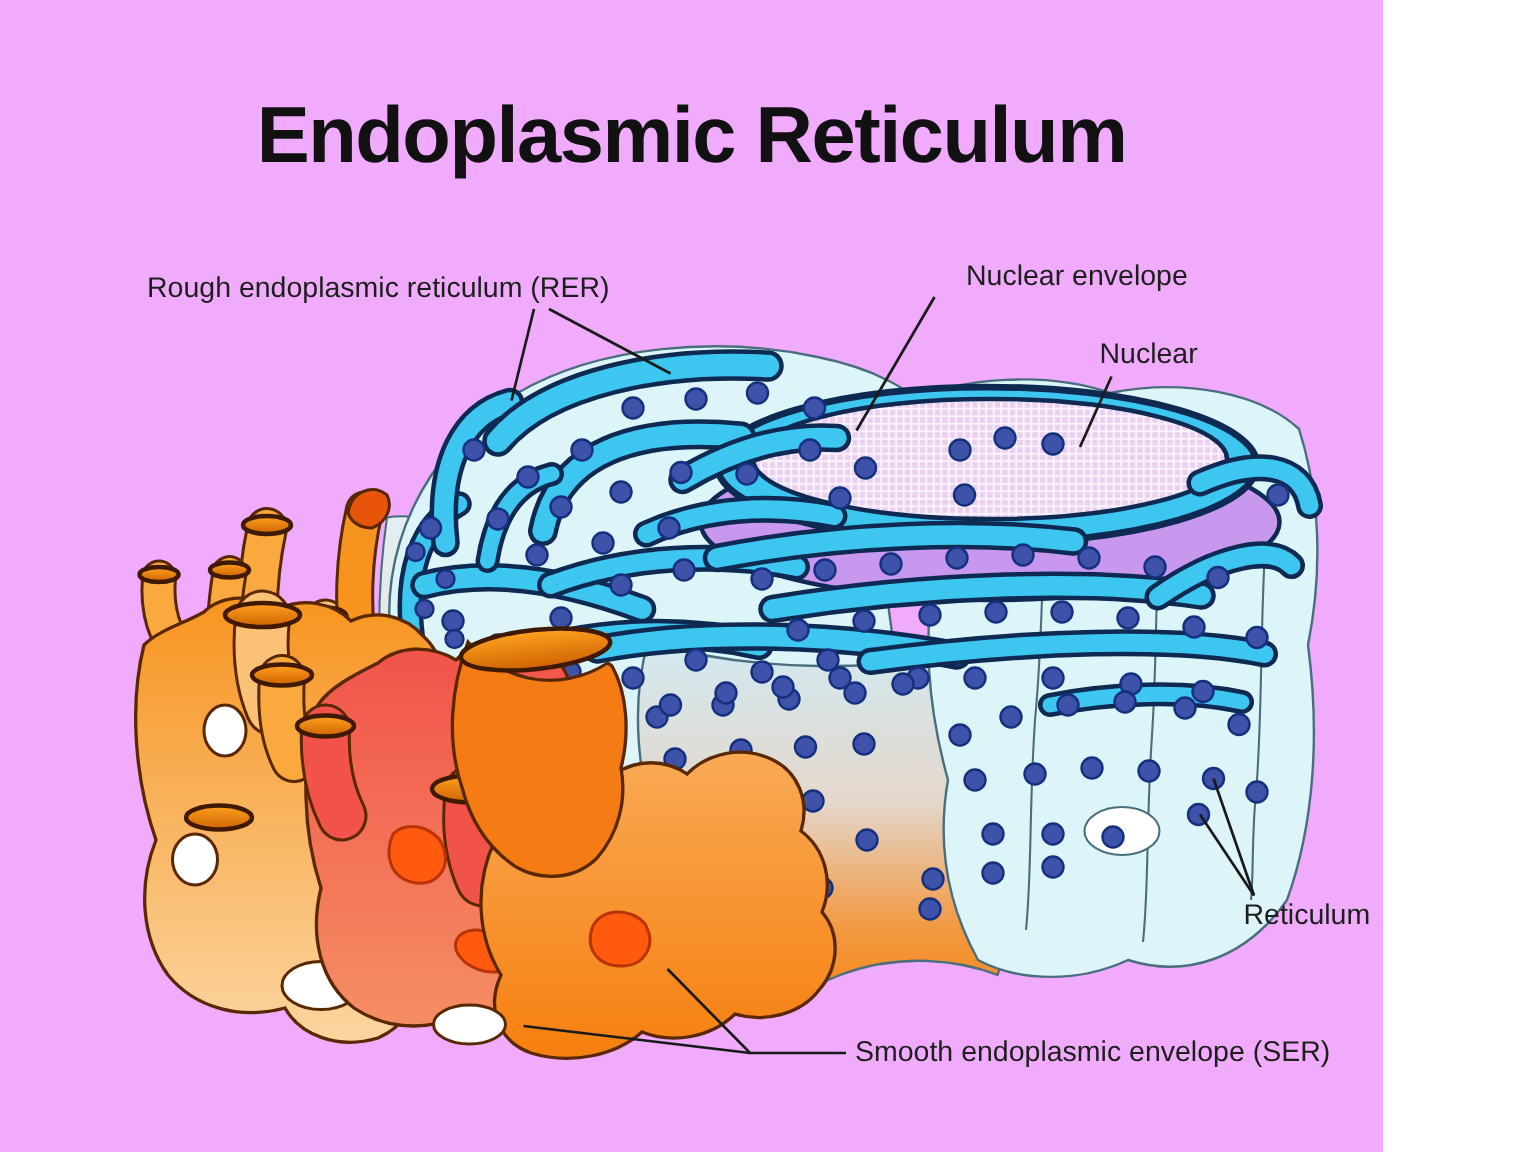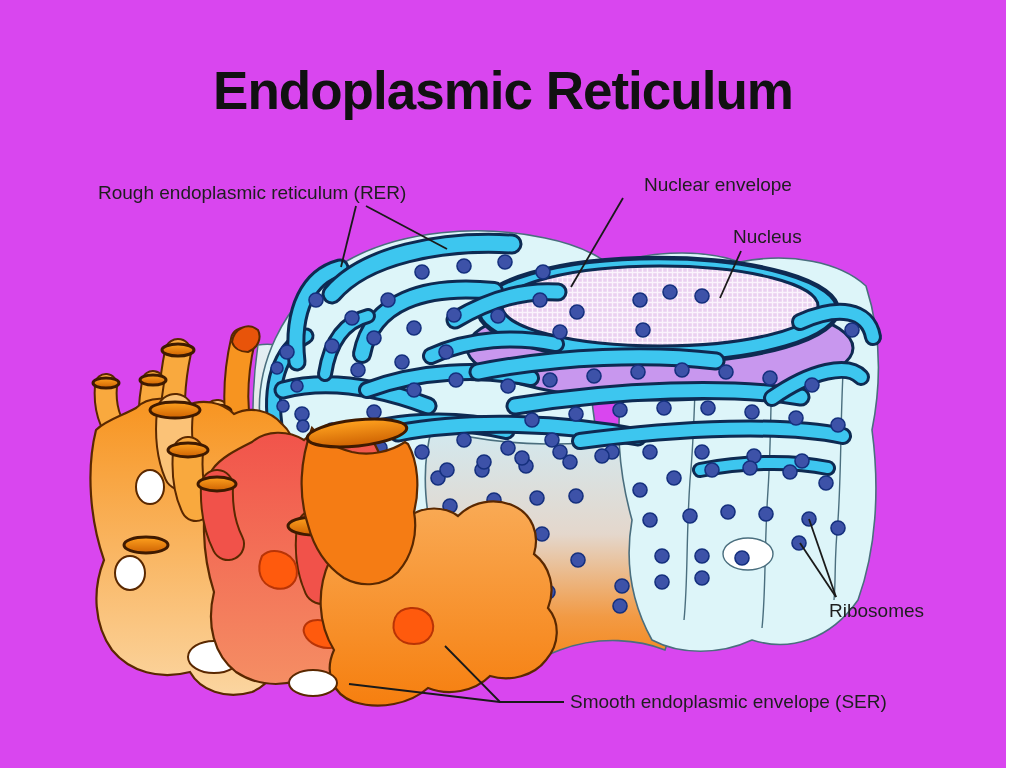--- a/index.html
+++ b/index.html
@@ -1,17 +1,17 @@
 <!DOCTYPE html>
 <html style="--title_color: #111111; --label_color: #1e1e1e; --line_color: #1a1a1a; --membrane_cyan: #3DC6EF; --membrane_outline: #0E2A52; --cytosol_pale: #DDF5F9; --sheet_outline: #4A6E7E; --nucleus_lavender: #EAD0F0; --nucleoplasm_purple: #C897EE; --ribosome_blue: #3D52A8; --ribosome_outline: #15307E; --ser_orange: #F79420; --ser_red: #F1524A; --ser_blob: #FF5A0D; --tube_outline: #5A2800;"><head>
 <meta charset="utf-8">
 <style>
   html,body{margin:0;padding:0;background:#ffffff;}
-  .stage{position:relative;width:1006px;height:768px;background:#d946ef;overflow:hidden;
-         font-family:"Liberation Sans",sans-serif;}
+  .stage{position:relative;width:884px;height:768px;background:#f0abfc;overflow:hidden;
+         font-family:"Liberation Sans",sans-serif;padding-left:38px;}
   .slide-title{position:absolute;top:60px;left:0;width:100%;text-align:center;
         font-size:53px;font-weight:bold;letter-spacing:-1px;color:var(--title_color,#111);}
   .dlabel{position:absolute;font-size:19px;color:var(--label_color,#1e1e1e);white-space:nowrap;}
   svg{position:absolute;left:0;top:0;}
   .bo{fill:none;stroke:var(--membrane_outline,#0E2A52);stroke-linecap:round;}
   .bc{fill:none;stroke:var(--membrane_cyan,#3DC6EF);stroke-linecap:round;}
   .sheet{fill:var(--cytosol_pale,#DDF5F9);stroke:var(--sheet_outline,#4A6E7E);stroke-width:1.6;}
   .seam{fill:none;stroke:var(--sheet_outline,#4A6E7E);stroke-width:1.4;}
   .holeP{fill:#fff;stroke:var(--sheet_outline,#4A6E7E);stroke-width:1.4;}
   .hole{fill:#fff;stroke:var(--tube_outline,#5A2800);stroke-width:2;}
@@ -312,16 +312,16 @@
       <path class="ptr" d="M741,251 L720,298"></path>
       <path class="ptr" d="M809,519 L836,597"></path>
       <path class="ptr" d="M800,543 L836,597"></path>
       <path class="ptr" d="M445,646 L500,702 L564,702"></path>
       <path class="ptr" d="M349,684 L500,702"></path>
     </g>
   </svg>
 
   <div class="dlabel" style="left:98px;top:182px;">Rough endoplasmic reticulum (RER)</div>
   <div class="dlabel" style="left:644px;top:174px;">Nuclear envelope</div>
-  <div class="dlabel" style="left:733px;top:226px;">Nucleus</div>
-  <div class="dlabel" style="left:829px;top:600px;">Ribosomes</div>
+  <div class="dlabel" style="left:733px;top:226px;">Nuclear</div>
+  <div class="dlabel" style="left:829px;top:600px;">Reticulum</div>
   <div class="dlabel" style="left:570px;top:691px;">Smooth endoplasmic envelope (SER)</div>
 </div>
 
 </body></html>

